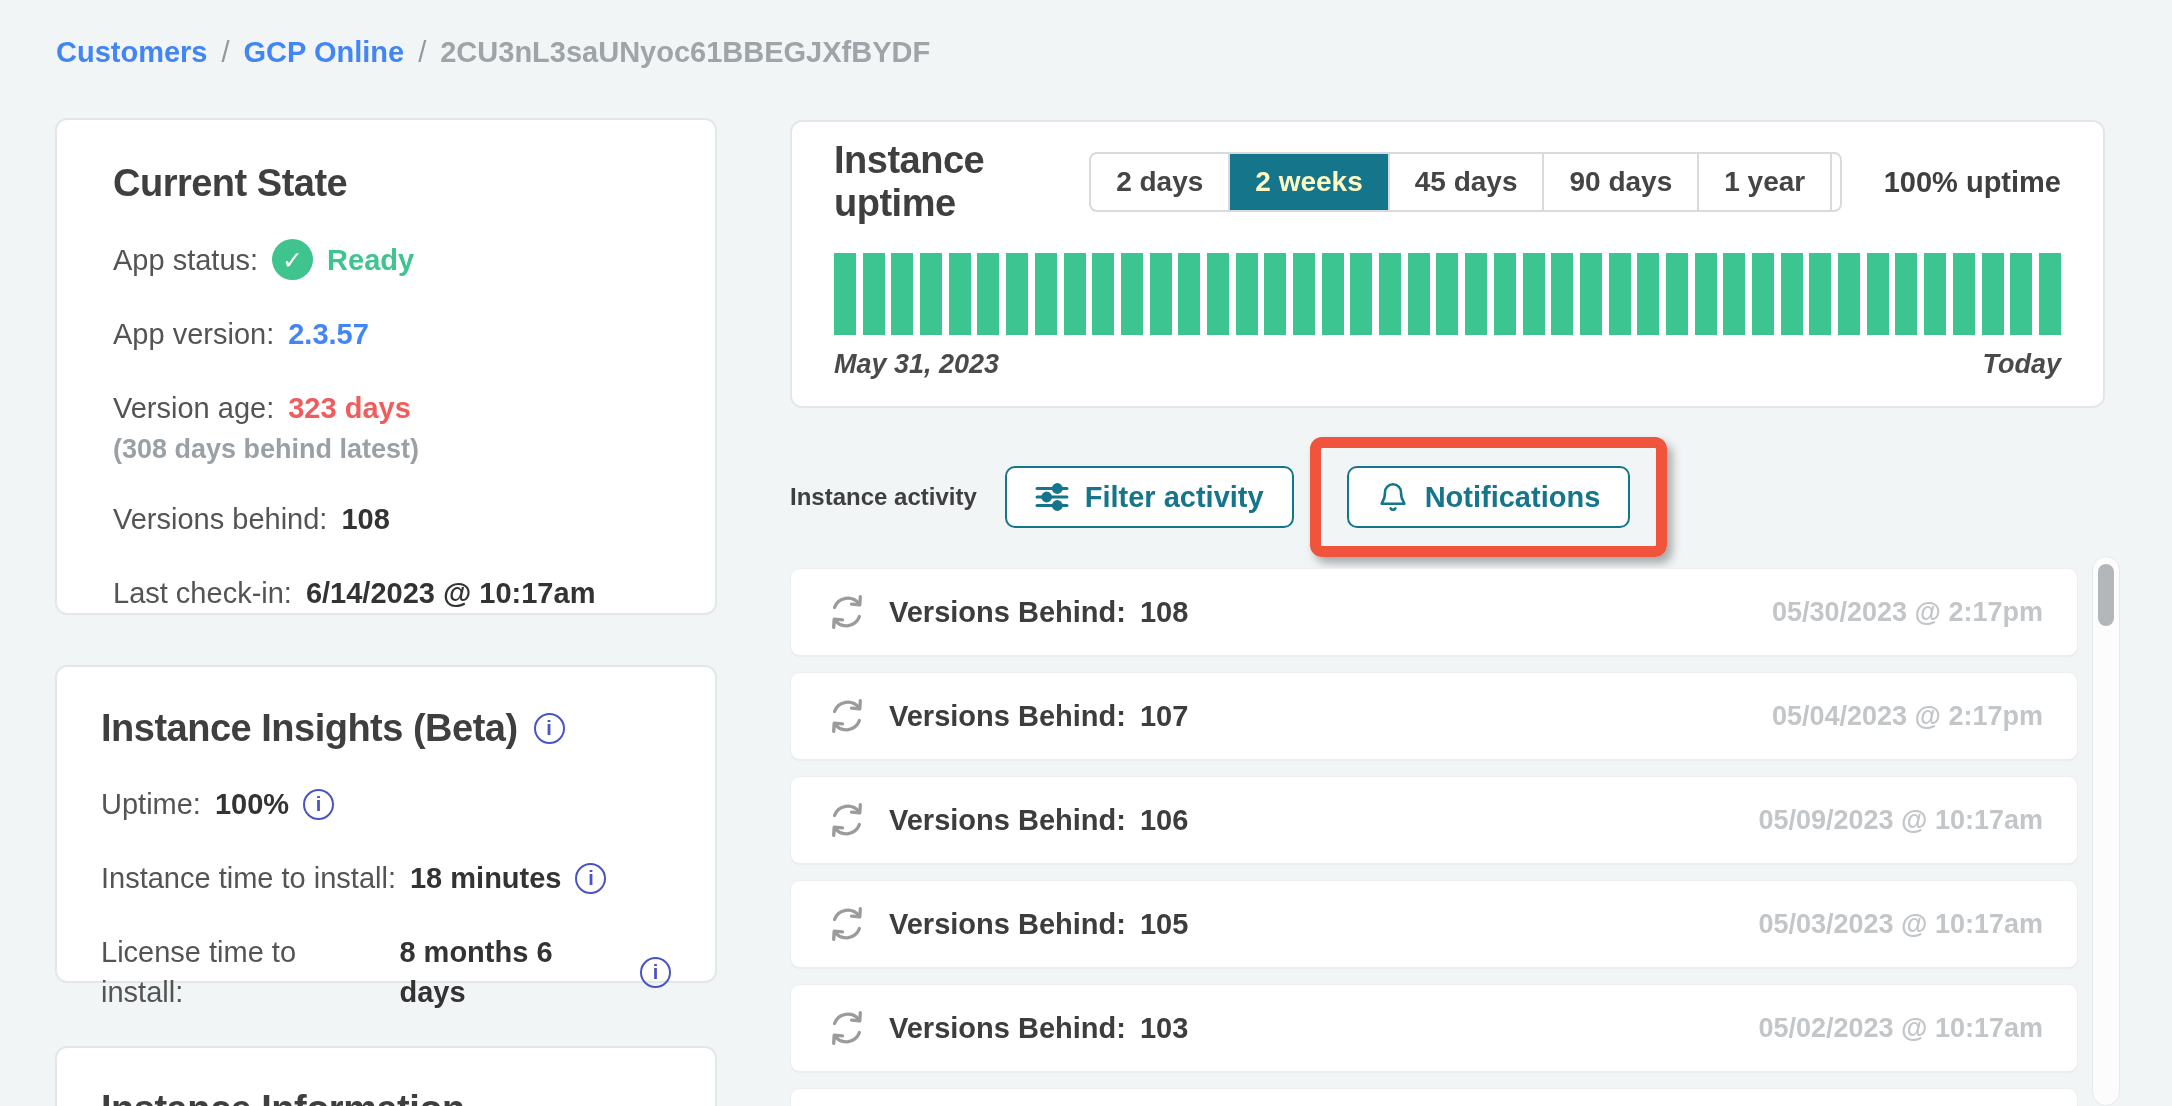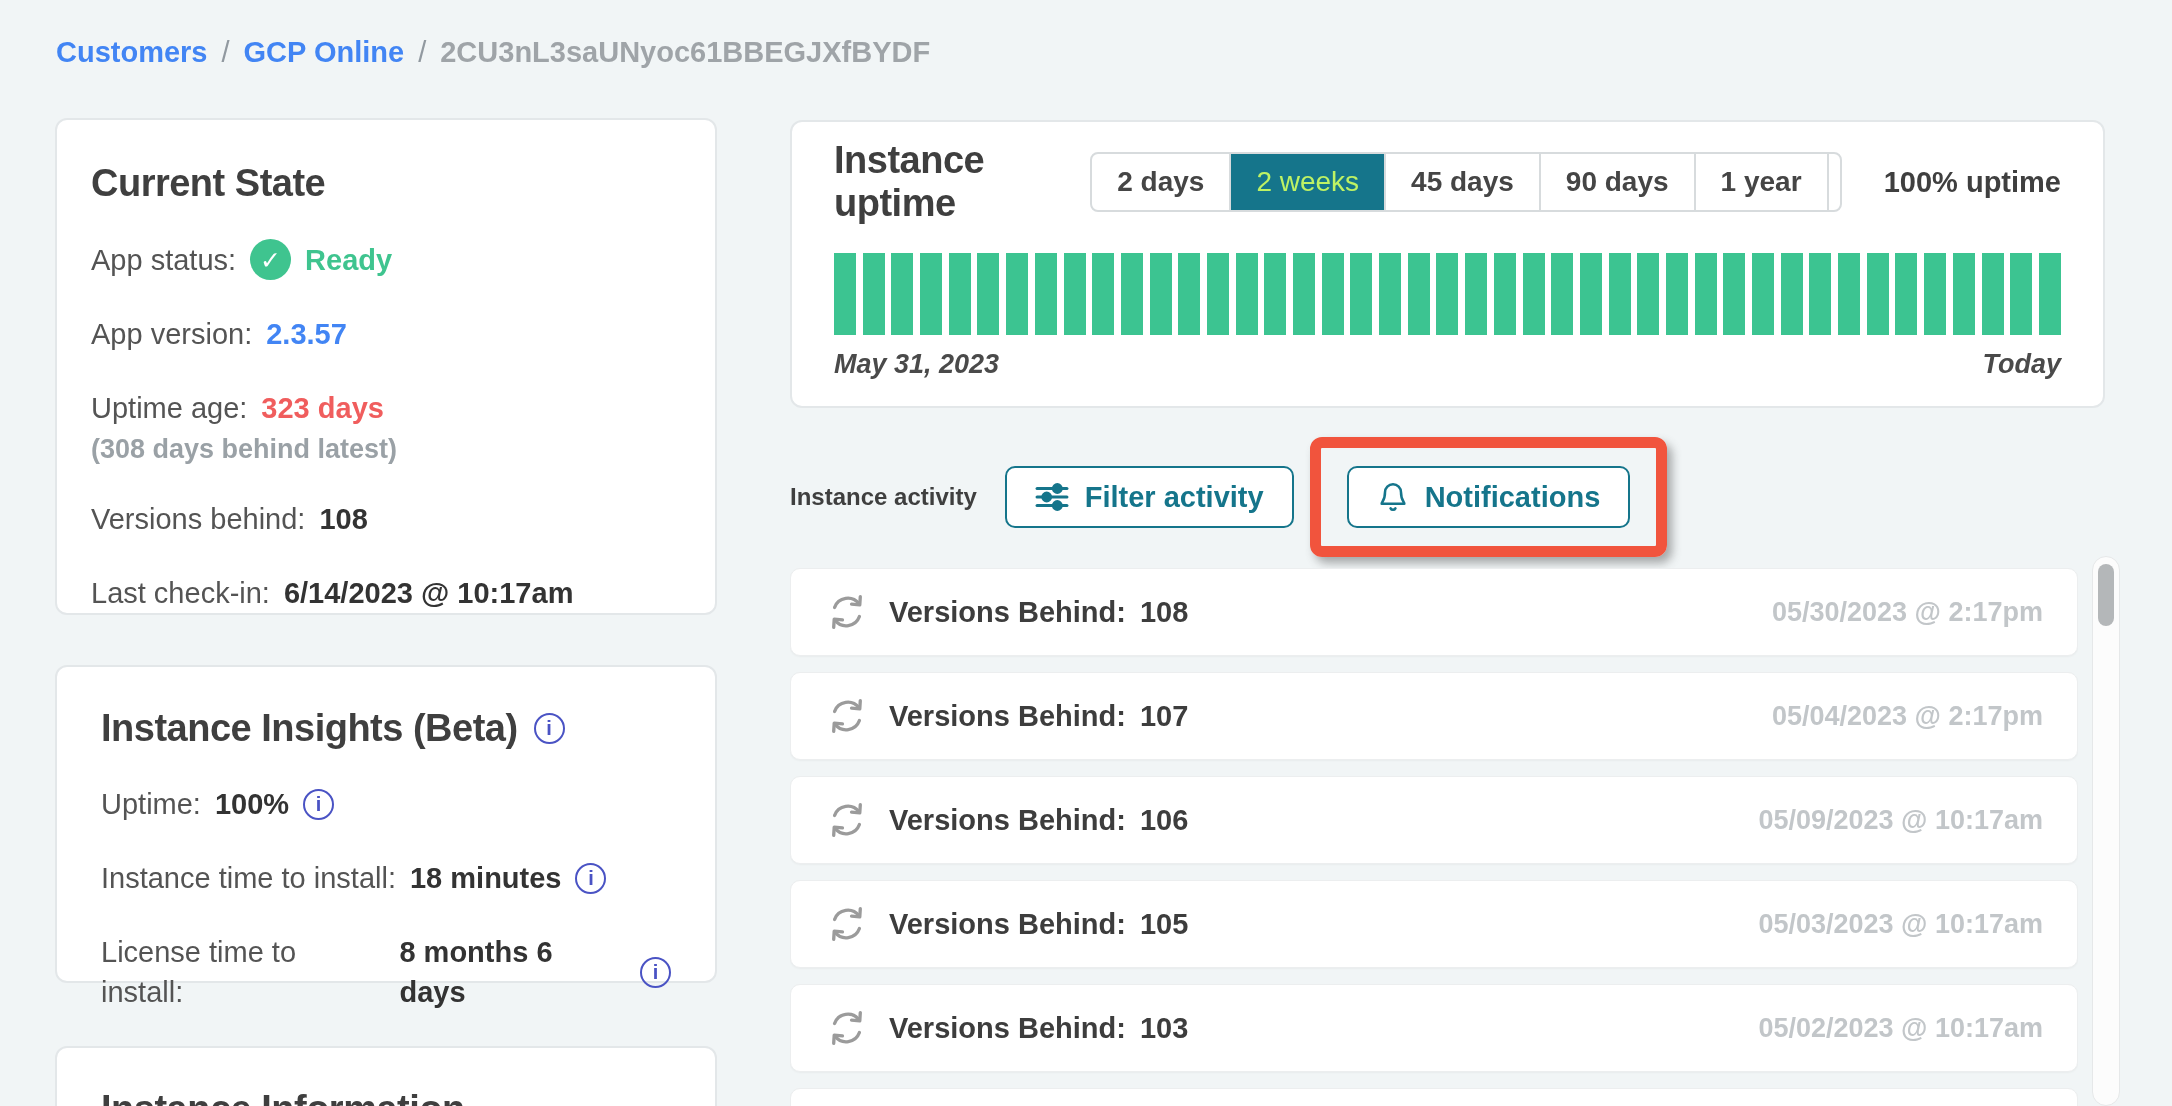--- a/index.html
+++ b/index.html
@@ -14,21 +14,21 @@
     font-family:"Liberation Sans","DejaVu Sans",sans-serif; color:var(--ink);
   }
   
   .breadcrumb{position:absolute; left:56px; top:36px; font-size:29px; font-weight:700; display:flex; gap:14px; align-items:center;}
   .crumb-link{color:var(--blue); cursor:pointer;}
   .crumb-sep{color:#9199a0; font-weight:400;}
   .crumb-current{color:#9fa4a8;}
   
   .card{position:absolute; background:#fff; border:2px solid #e3e7e9; border-radius:12px;}
   .card h2{font-size:38px; font-weight:700; color:var(--ink); letter-spacing:-0.5px;}
-  #card-current{left:55px; top:118px; width:662px; height:497px; padding:42px 34px;}
+  #card-current{left:55px; top:118px; width:662px; height:497px; padding:42px 56px;}
   #card-insights{left:55px; top:665px; width:662px; height:318px; padding:40px 44px;}
   #card-info{left:55px; top:1046px; width:662px; height:140px; padding:40px 44px;}
   #card-uptime{left:790px; top:120px; width:1315px; height:288px; padding:17px 42px;}
   .kv-row{display:flex; align-items:center; gap:14px; font-size:29px; color:var(--label); margin-top:34px; line-height:40px;}
   .kv-row .val{font-weight:700; color:#333;}
   .val-blue{color:var(--blue) !important; cursor:pointer;}
   .val-red{color:var(--alert-red) !important;}
   .val-green{color:var(--status-green) !important;}
   .note-row{font-size:27px; font-weight:600; color:var(--muted); margin-top:6px;}
   
@@ -36,21 +36,21 @@
     display:inline-flex;align-items:center;justify-content:center;font-size:25px;font-weight:900;}
   .info-icon{width:31px;height:31px;border:2.5px solid var(--info-blue);border-radius:50%;color:var(--info-blue);
     display:inline-flex;align-items:center;justify-content:center;font-size:20px;font-weight:700;flex:0 0 auto;cursor:pointer;}
   
   .uptime-header{display:flex; align-items:center;}
   .uptime-header h2{margin-right:auto;}
   .segmented{display:flex; border:2px solid #d7dbdd; border-radius:8px; overflow:hidden; background:#fff;}
   .seg{padding:0 25px; height:56px; display:flex; align-items:center; font-size:28px; font-weight:600; color:#454545;
     border-left:2px solid #d7dbdd; cursor:pointer; white-space:nowrap;}
   .seg:first-child{border-left:none;border-radius:25px;}
-  .seg.selected{background:var(--teal); color:#bef264; font-weight:400;}
+  .seg.selected{background:var(--teal); color:#fef9c3; font-weight:700;}
   .uptime-pct{font-size:29px; font-weight:700; color:var(--ink); margin-left:42px; white-space:nowrap;}
   .uptime-bars{margin-top:28px; height:82px; display:flex; justify-content:space-between; align-items:stretch;}
   .uptime-bars .bar{width:22px; background:var(--green);}
   .uptime-axis{display:flex; justify-content:space-between; margin-top:14px; font-size:27px; font-weight:700; color:#4a4a4a;font-style:italic;}
   
   .activity-header{position:absolute; left:790px; top:437px; display:flex; align-items:center;}
   .activity-header h2{margin-right:28px; white-space:nowrap;}
   .btn-teal{display:inline-flex; align-items:center; gap:16px; padding:0 28px; height:62px;
     border:2.5px solid var(--teal); border-radius:10px; background:#fff; color:var(--teal);
     font-size:29px; font-weight:700; cursor:pointer; white-space:nowrap; font-family:inherit;}
@@ -85,21 +85,21 @@
   <div class="kv-row">
     <span>App status:</span>
     <span class="check-circle">✓</span>
     <span class="val val-green">Ready</span>
   </div>
   <div class="kv-row">
     <span>App version:</span>
     <span class="val val-blue">2.3.57</span>
   </div>
   <div class="kv-row">
-    <span>Uptime age:</span>
+    <span>Version age:</span>
     <span class="val val-red">323 days</span>
   </div>
   <div class="note-row">(308 days behind latest)</div>
   <div class="kv-row">
     <span>Versions behind:</span>
     <span class="val">108</span>
   </div>
   <div class="kv-row">
     <span>Last check-in:</span>
     <span class="val">6/14/2023 @ 10:17am</span>

